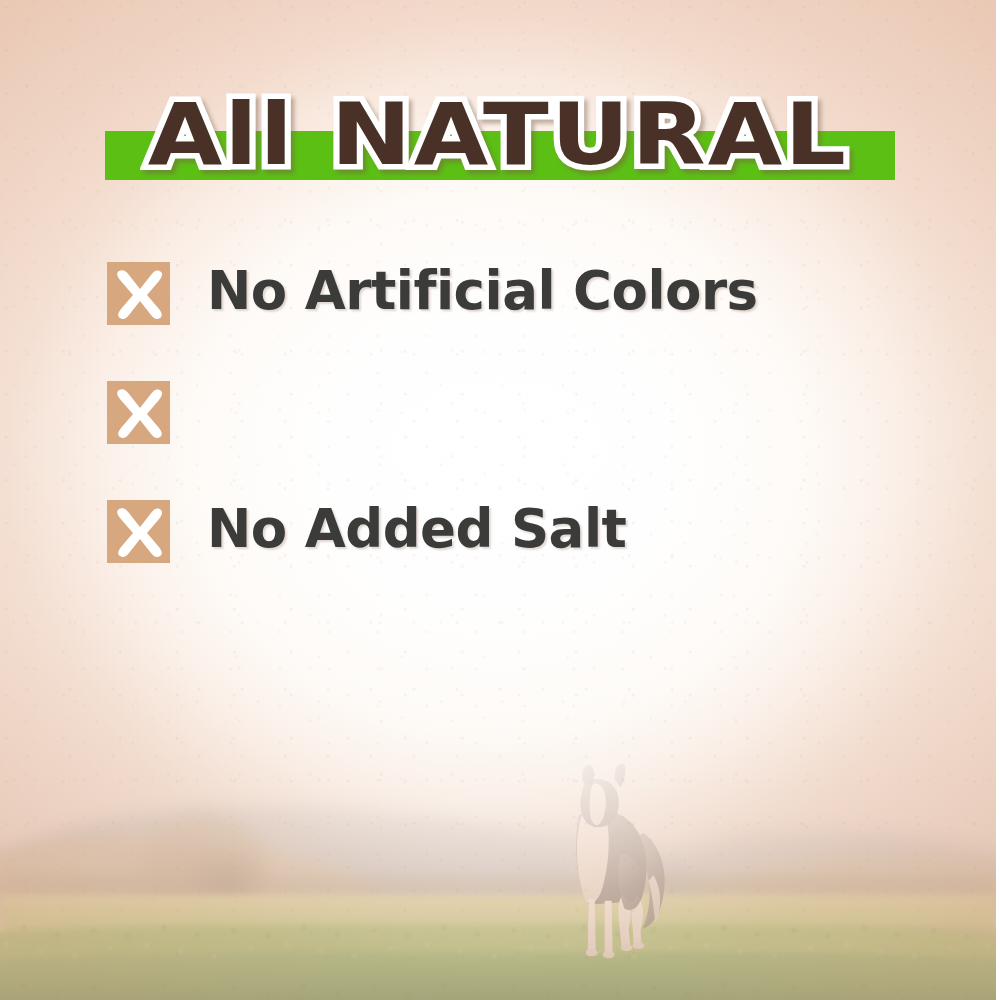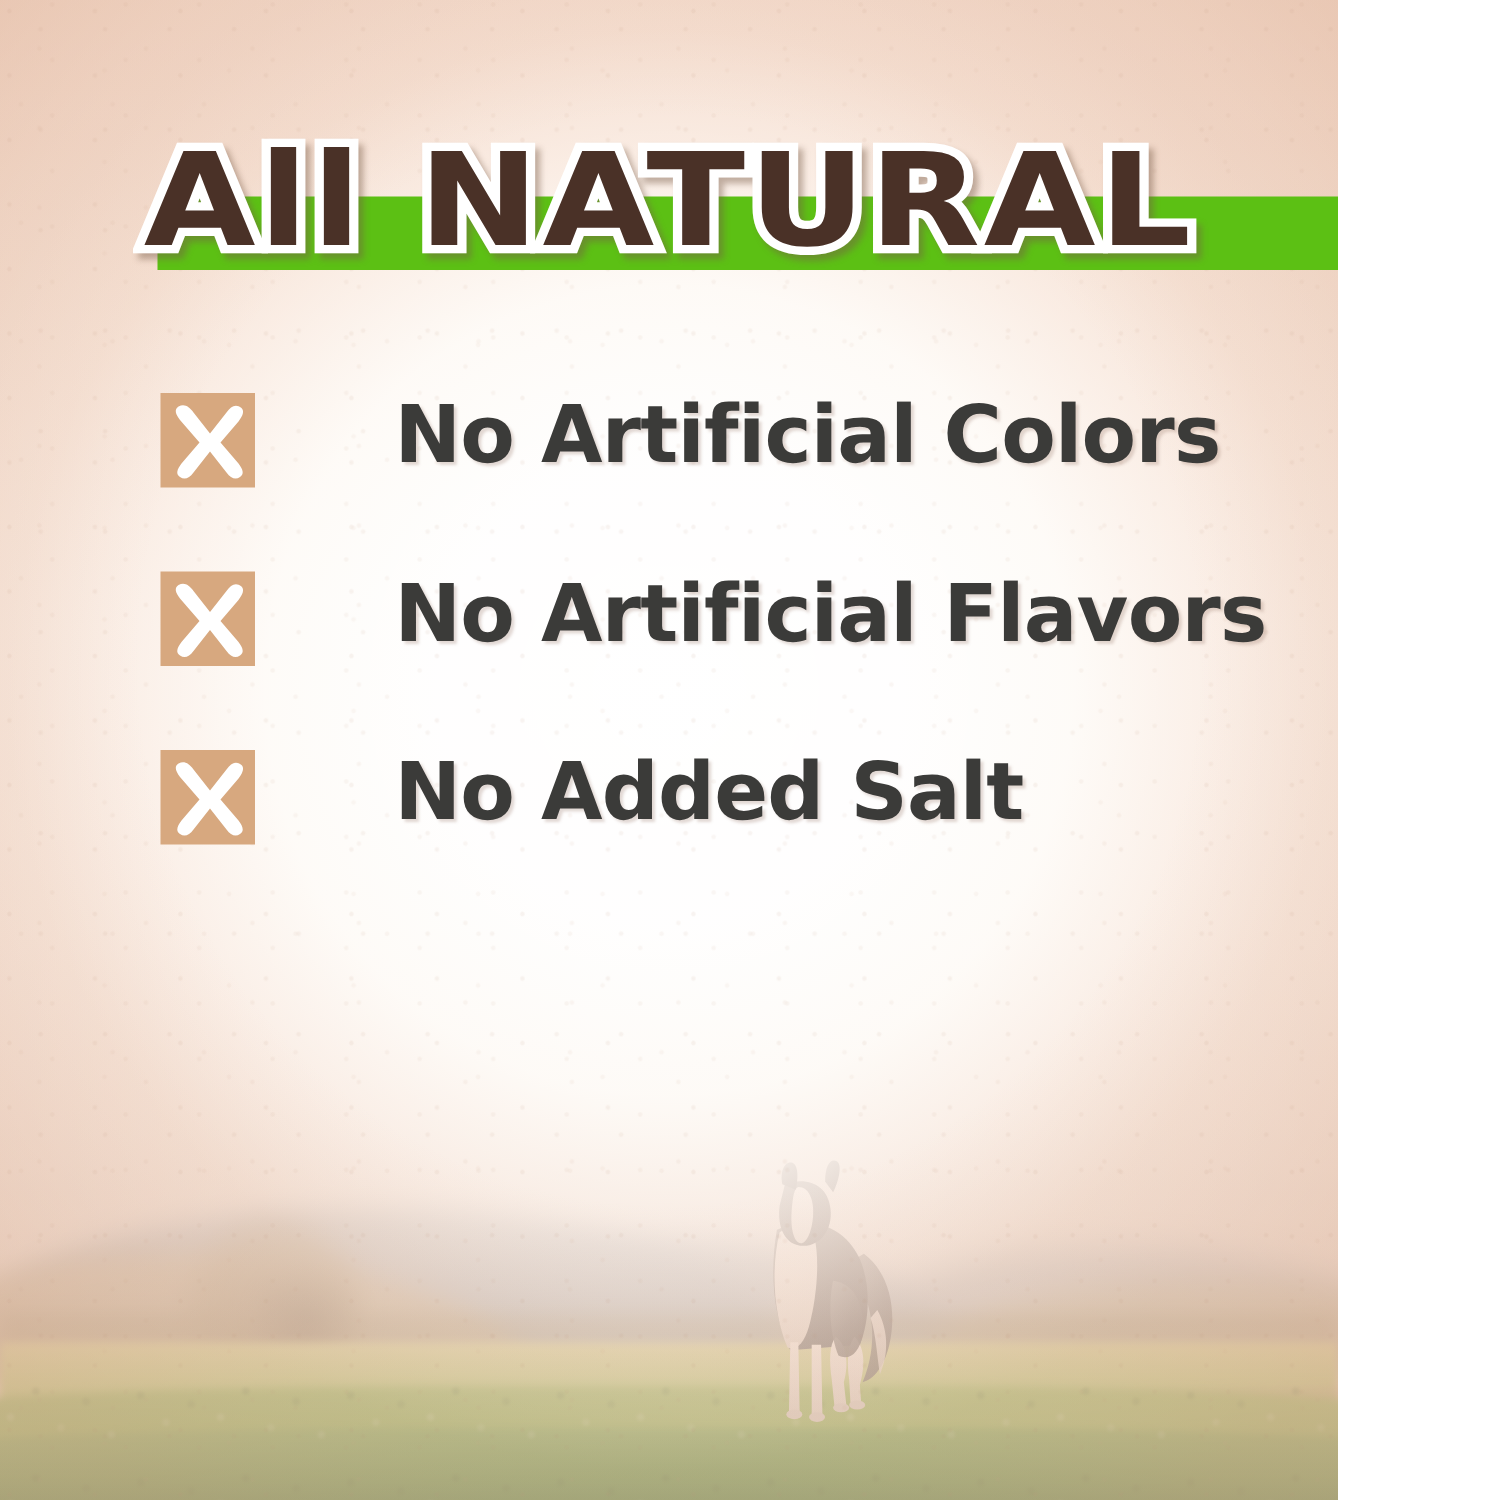--- a/index.html
+++ b/index.html
@@ -5,21 +5,21 @@
 <style>
   * { margin:0; padding:0; box-sizing:border-box; }
   html,body{ background:#ffffff; }
   body{
     font-family:"Liberation Sans", sans-serif;
     -webkit-font-smoothing:antialiased;
   }
 
   .poster{
     position:relative;
-    width:892px; height:1000px;
+    width:996px; height:1000px;
     overflow:hidden;
     background:#f0d6c7;
     isolation:isolate;
   }
 
   
   .photo{
     position:absolute; inset:0;
     overflow:hidden;
   }
@@ -215,21 +215,21 @@
   .checkbox{
     position:relative;
     margin-left:107px;
     margin-top:10px;
     width:63px; height:63px;
     background:#d7a87f;
     flex:0 0 auto;
   }
   .checkbox svg{ position:absolute; inset:0; width:100%; height:100%; }
   .claim-label{
-    margin-left:93px;
+    margin-left:37px;
     font-family:"DejaVu Sans", sans-serif;
     font-weight:bold;
     font-size:53px;
     line-height:78px;
     color:#3b3b39;
     letter-spacing:-.5px;
     white-space:nowrap;
     text-shadow:2px 2px 2px rgba(150,120,105,.28);
   }
 </style>
@@ -320,21 +320,20 @@
         </div>
         <div class="claim-label">No Artificial Colors</div>
       </div>
 
       <div class="claim">
         <div class="checkbox">
           <svg viewBox="0 0 63 63" xmlns="http://www.w3.org/2000/svg">
             <path d="M12 9 C16 7 19 9 22 13 L33 27 L44 13 C47 9 50 7 54 10 C56 12 55 15 52 19 L40 33 L52 47 C55 51 56 54 53 56 C50 58 47 57 44 53 L33 39 L22 53 C19 57 16 58 13 56 C10 54 11 51 14 47 L26 33 L13 18 C10 14 9 11 12 9 Z" fill="#ffffff"></path>
           </svg>
         </div>
-        <div class="claim-label">No Artificial Flavors</div>
       </div>
 
 
       <div class="claim">
         <div class="checkbox">
           <svg viewBox="0 0 63 63" xmlns="http://www.w3.org/2000/svg">
             <path d="M12 9 C16 7 19 9 22 13 L33 27 L44 13 C47 9 50 7 54 10 C56 12 55 15 52 19 L40 33 L52 47 C55 51 56 54 53 56 C50 58 47 57 44 53 L33 39 L22 53 C19 57 16 58 13 56 C10 54 11 51 14 47 L26 33 L13 18 C10 14 9 11 12 9 Z" fill="#ffffff"></path>
           </svg>
         </div>
         <div class="claim-label">No Added Salt</div>

